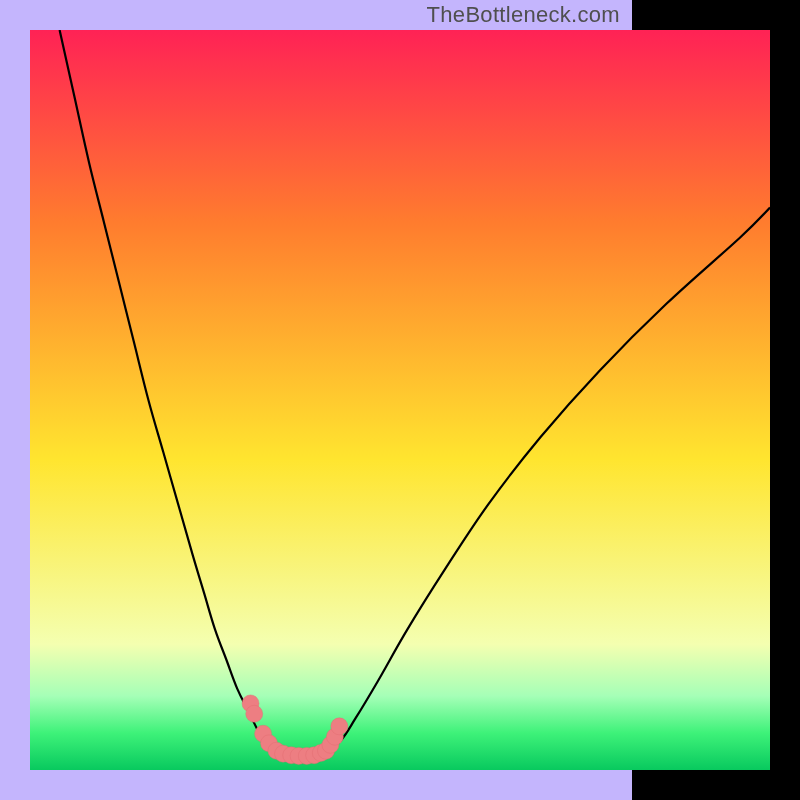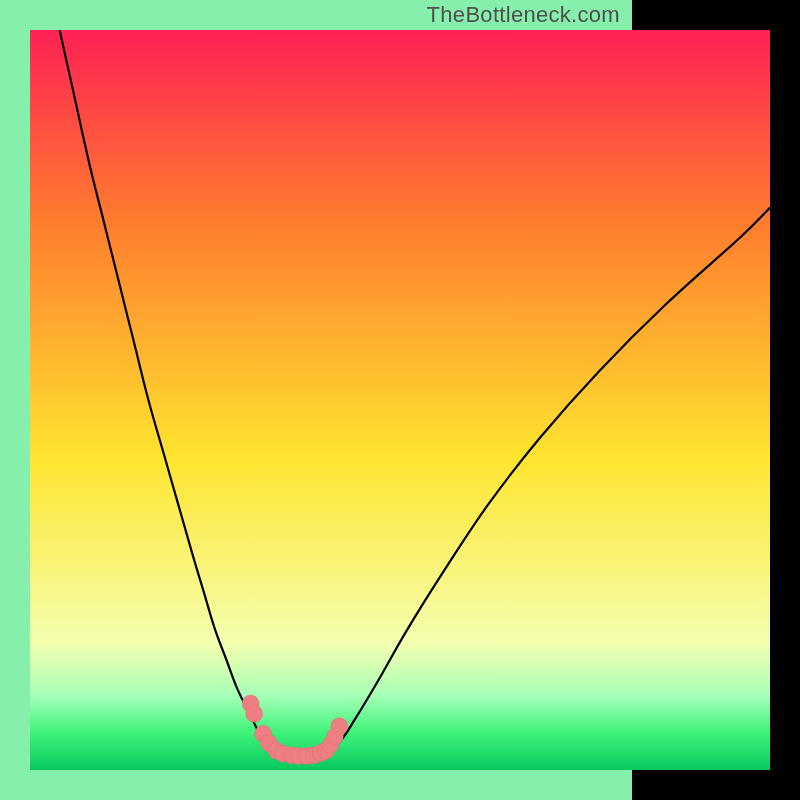--- a/index.html
+++ b/index.html
@@ -7,21 +7,21 @@
     padding: 0;
     width: 800px;
     height: 800px;
     overflow: hidden;
     background: #000;
     font-family: Arial, Helvetica, sans-serif;
   }
   .outer {
     width: 632px;
     height: 800px;
-    background: #86efac;
+    background: #c4b5fd;
     position: relative;
   }
   .watermark {
     position: absolute;
     top: 2px;
     right: 12px;
     color: #4f4f4f;
     font-size: 22px;
     font-weight: 500;
     letter-spacing: 0.3px;

